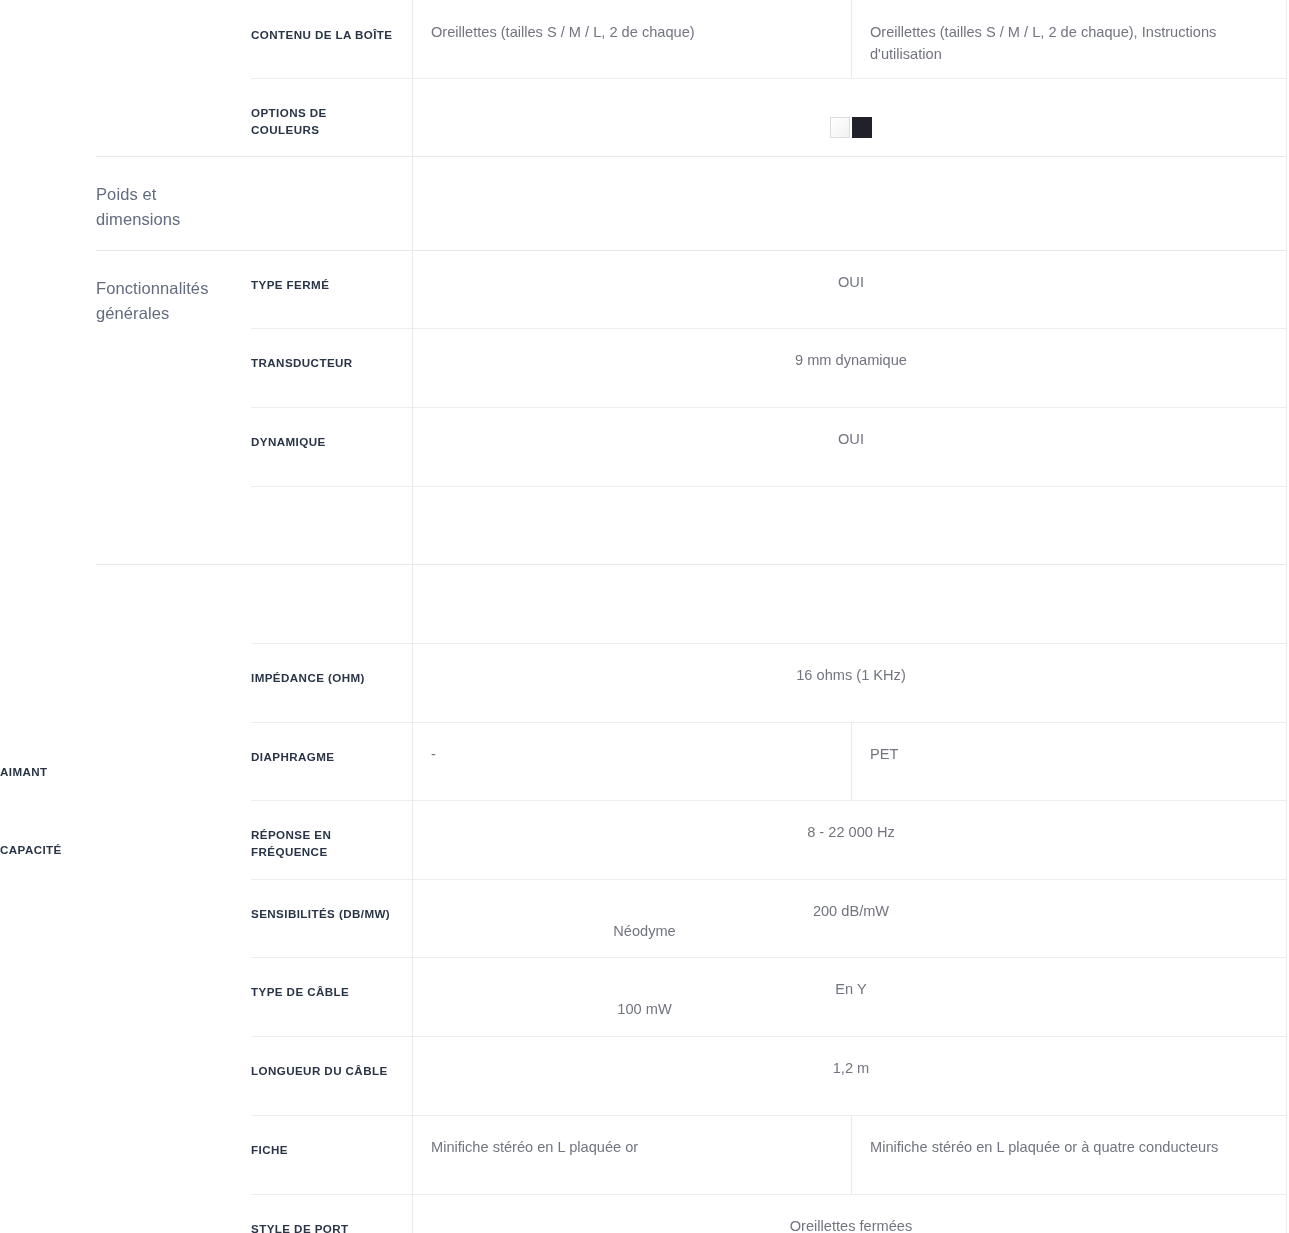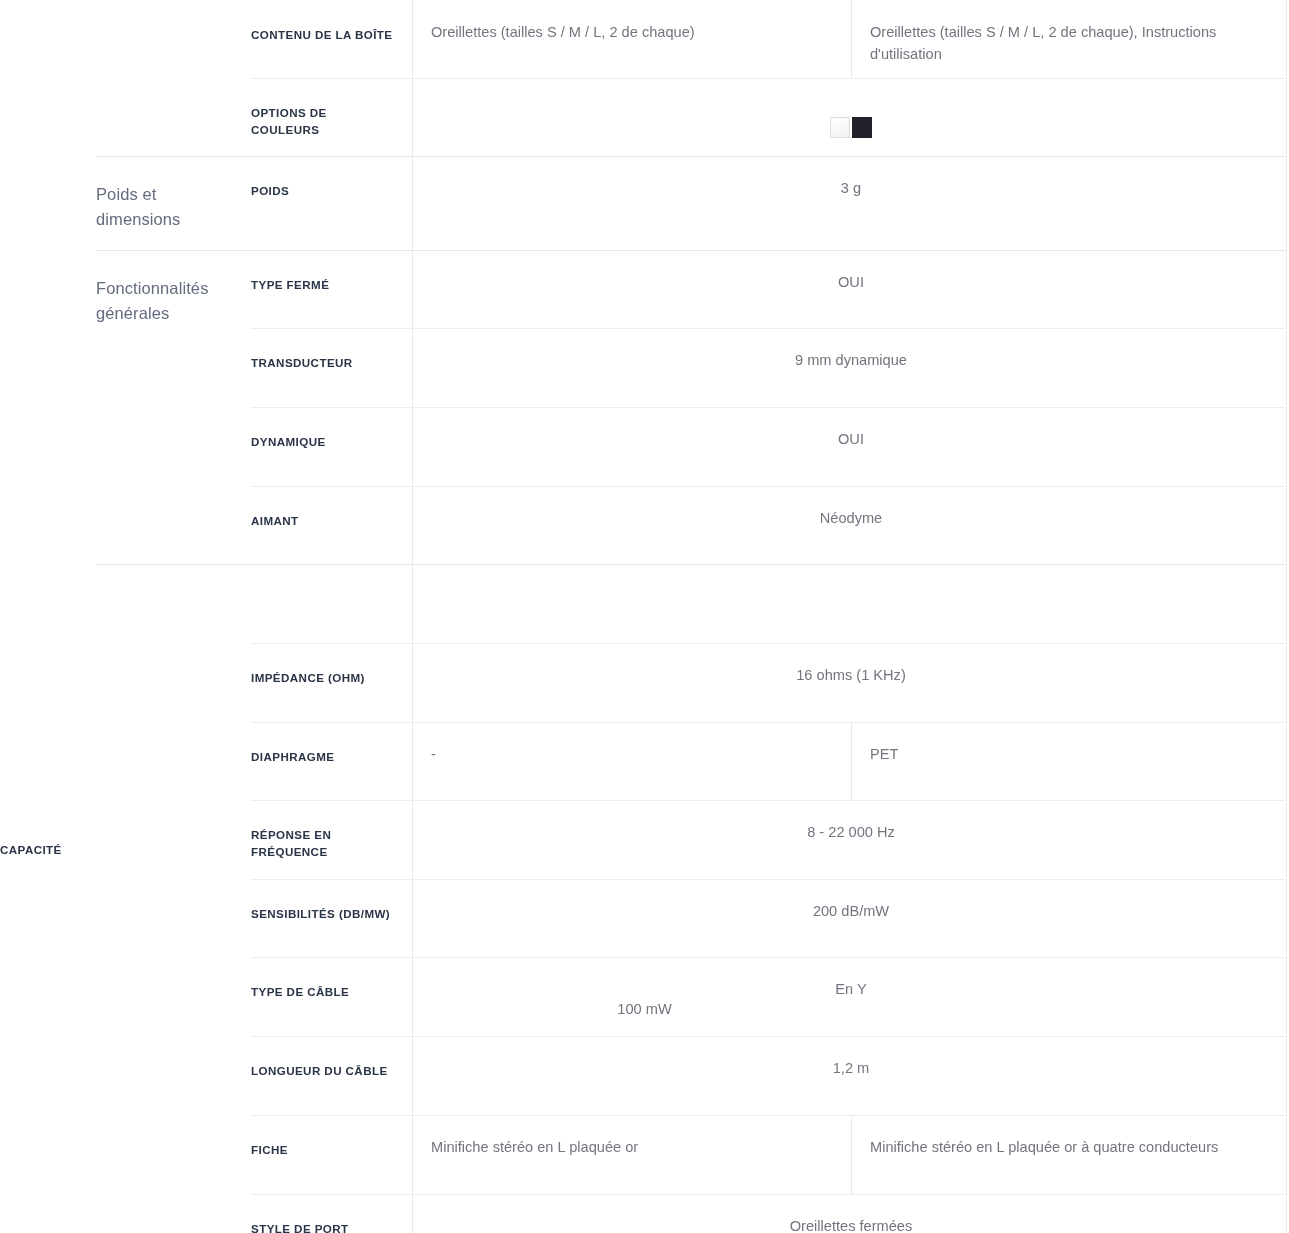--- a/index.html
+++ b/index.html
@@ -194,24 +194,20 @@
           </div>
         </div>
       </div>
     </div>
     <div class="spec-row" style="height: 94px;">
       <div class="sep-full"></div>
       <div class="vrule"></div>
       <div class="vrule-right"></div>
       <div class="cat-col"></div>
       <div class="cat-label-col">Poids et dimensions</div>
-      <div class="name-col">POIDS</div>
-      <div class="val-wrap">
-        <div class="val-cell merged">3 g</div>
-      </div>
     </div>
     <div class="spec-row" style="height: 78px;">
       <div class="sep-full"></div>
       <div class="vrule"></div>
       <div class="vrule-right"></div>
       <div class="cat-col"></div>
       <div class="cat-label-col">Fonctionnalités générales</div>
       <div class="name-col">TYPE FERMÉ</div>
       <div class="val-wrap">
         <div class="val-cell merged">OUI</div>
@@ -232,21 +228,21 @@
       <div class="sep-inner"></div>
       <div class="vrule"></div>
       <div class="vrule-right"></div>
       <div class="cat-col"></div>
       <div class="cat-label-col"></div>
       <div class="name-col">DYNAMIQUE</div>
       <div class="val-wrap">
         <div class="val-cell merged">OUI</div>
       </div>
     </div>
-    <div class="spec-row" style="height: 78px;">
+    <div class="spec-row" style="height: 78px; flex-direction: column;">
       <div class="sep-inner"></div>
       <div class="vrule"></div>
       <div class="vrule-right"></div>
       <div class="cat-col"></div>
       <div class="cat-label-col"></div>
       <div class="name-col">AIMANT</div>
       <div class="val-wrap">
         <div class="val-cell merged">Néodyme</div>
       </div>
     </div>

